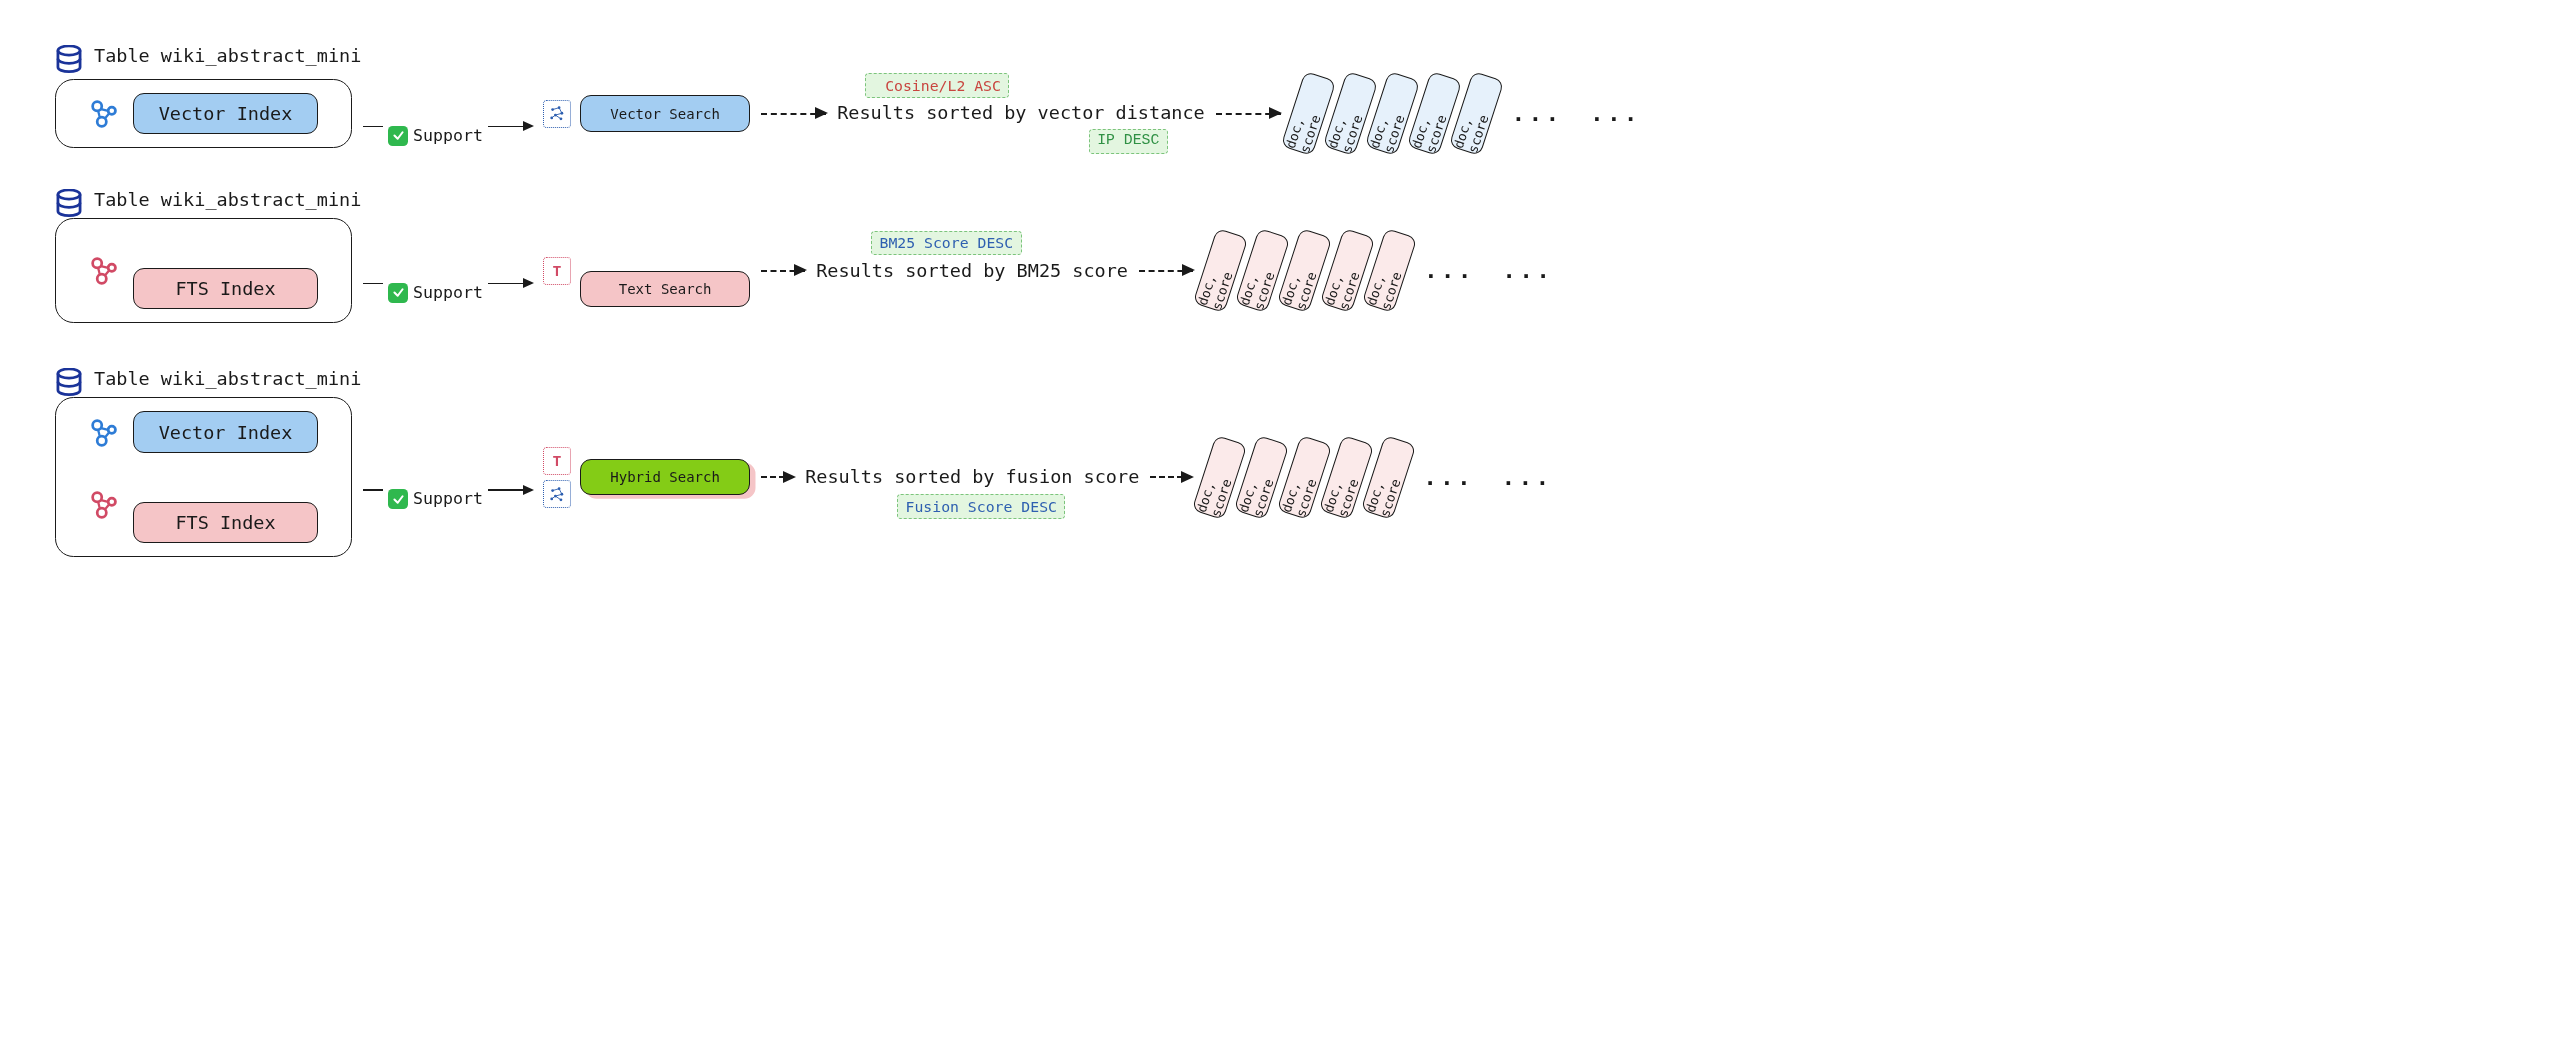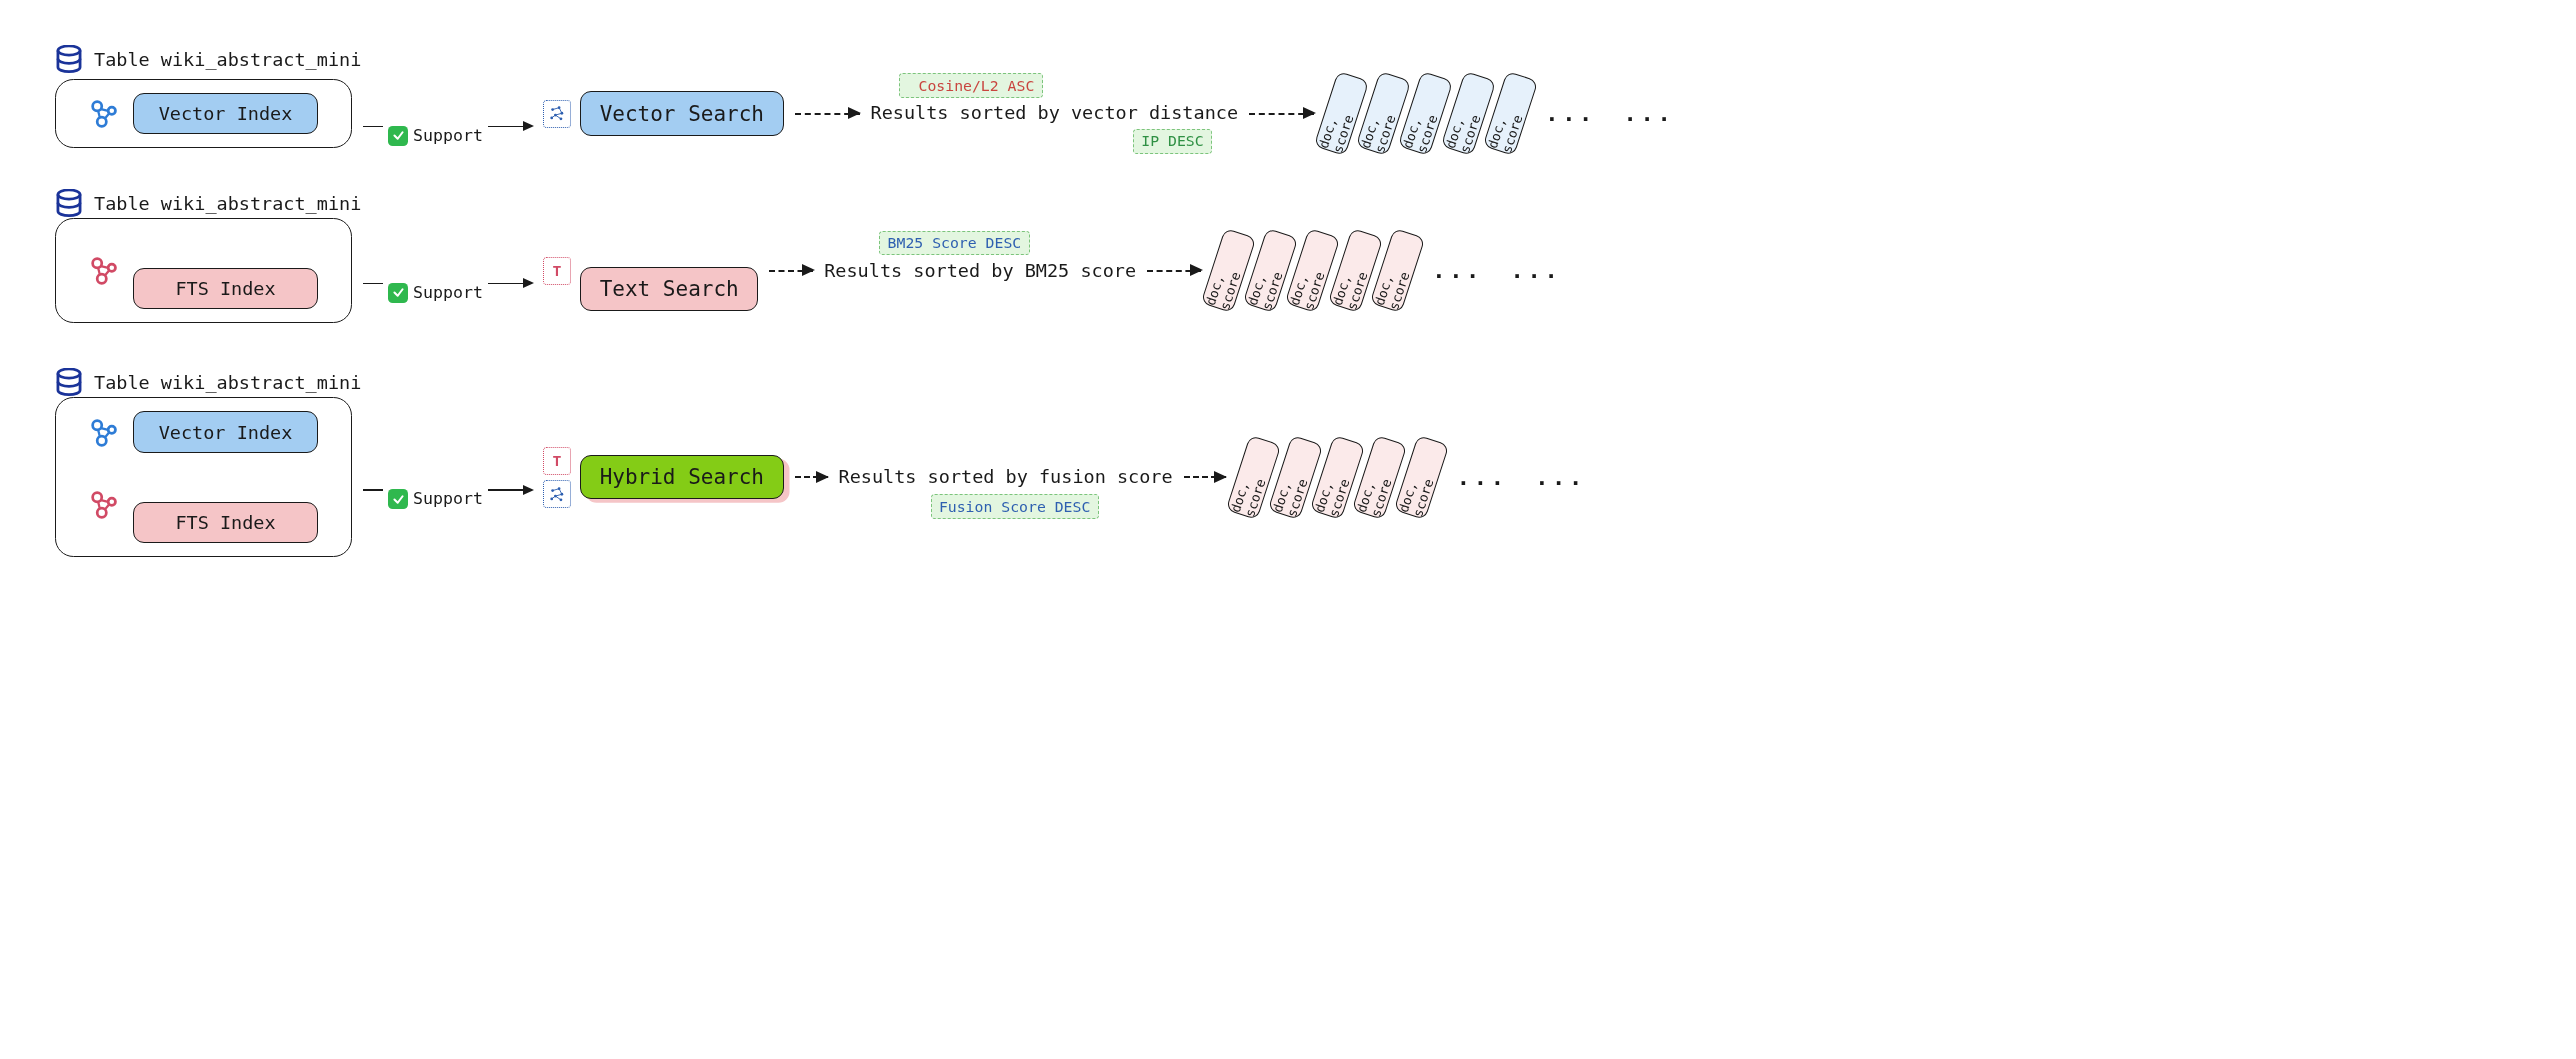--- a/index.html
+++ b/index.html
@@ -17,21 +17,21 @@
     gap: 11px;
     margin-bottom: 55px;
     position: relative;
   }
   .row:last-child { margin-bottom: 0; }
   .table-header {
     position: absolute;
     top: -29.5px;
     left: 0;
     display: flex;
-    align-items: center;
+    align-items: flex-start;
     gap: 11px;
   }
   .db-icon {
     width: 28px;
     height: 29.5px;
     position: relative;
   }
   .db-icon svg { display: block; }
   .table-name {
     font-weight: 500;
@@ -136,21 +136,21 @@
     justify-content: center;
     font-weight: 700;
     font-size: 14.8px;
   }
   .dotted-blue { border-color: #2e5fb0; color: #2e5fb0; }
   .dotted-pink { border-color: #d14a65; color: #d14a65; }
   .search-chip {
     border: 1.8px solid #1a1a1a;
     border-radius: 11px;
     padding: 9.2px 18.5px;
-    font-size: 21px;
+    font-size: 14px;
     font-weight: 500;
     text-align: center;
     min-width: 170px;
   }
   .dashed-arrow {
     height: 1.8px;
     border-top: 2.8px dashed #1a1a1a;
     position: relative;
     flex: 0 0 auto;
   }
@@ -263,21 +263,21 @@
           <circle cx="4" cy="15" r="1.5" fill="#2e5fb0"></circle>
           <path d="M5 6 L12 4 L15 10 L8 12 L4 15 M8 12 L14 16" stroke="#2e5fb0" stroke-width="1" fill="none"></path>
         </svg>
     </span>
     <div class="search-chip chip-blue">Vector Search</div>
   </div>
   <div class="dashed-arrow" style="width:65px;"></div>
   <div class="result-seg">
     <span class="badge red-text" style="top:-28px; left:28px;">Cosine/L2 ASC</span>
     <span>Results sorted by vector distance</span>
-    <span class="badge green-text" style="bottom:-28px; right:26px;">IP DESC</span>
+    <span class="badge green-text" style="bottom:-28px; right:37px;font-family:Liberation Mono, monospace;">IP DESC</span>
   </div>
   <div class="dashed-arrow" style="width:65px;"></div>
   <div class="docs-seg">
     <div class="doc-card doc-blue">
         <span>doc, score</span>
       </div>
     <div class="doc-card doc-blue">
         <span>doc, score</span>
       </div>
     <div class="doc-card doc-blue">

